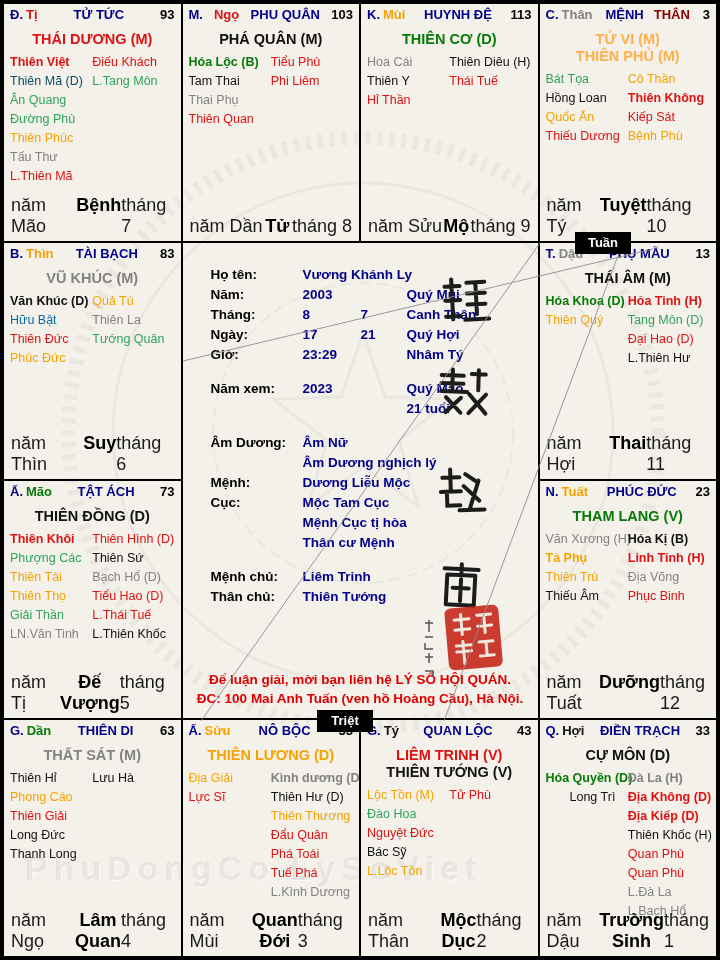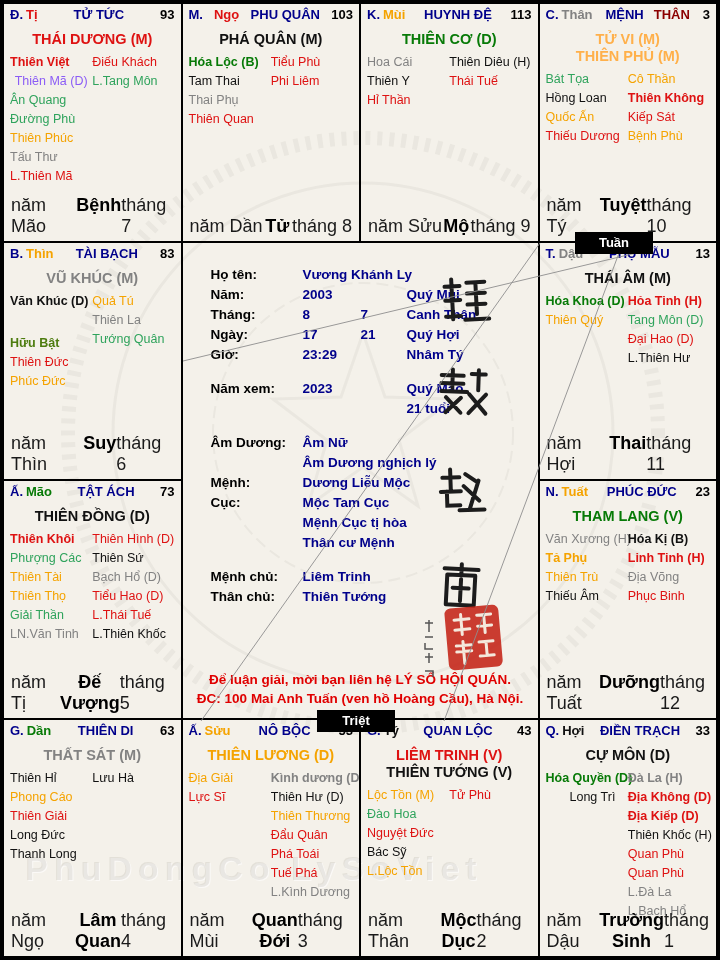--- a/index.html
+++ b/index.html
@@ -39,21 +39,21 @@
   .irow{display:flex;height:20px;align-items:baseline;}
   .igap{height:14px;}
   .ilbl{width:92px;color:#000;}
   .iv1{width:58px;color:#00008B;}
   .iv2{width:46px;color:#00008B;}
   .ivw{color:#00008B;white-space:nowrap;}
   .icc{color:#00008B;white-space:nowrap;}
   #contact{position:absolute;left:0;right:0;bottom:10px;text-align:center;z-index:3;
            font-size:13.5px;font-weight:bold;color:#E00000;line-height:19px;}
   
-  .badge{position:absolute;width:78px;height:22px;background:#000;color:#fff;font-weight:bold;
+  .badge{position:absolute;width:56px;height:22px;background:#000;color:#fff;font-weight:bold;
          font-size:13px;text-align:center;line-height:22px;z-index:10;}
   #badge-tuan{left:572px;top:229px;}
   #badge-triet{left:314px;top:707px;}
   
   #lines{position:absolute;left:0;top:0;z-index:4;pointer-events:none;}
   
   #calli{position:absolute;right:18px;top:28px;z-index:3;}
 </style>
 </head>
 <body>
@@ -77,21 +77,21 @@
           <span class="branch" style="color: rgb(222, 18, 18);">Tị</span>
           <span class="pname"><b>TỬ TỨC</b></span>
           <span class="num">93</span>
         </div>
         <div class="mainstar">
           <div style="color: rgb(222, 18, 18);">THÁI DƯƠNG (M)</div>
         </div>
         <div class="stars">
           <div class="scol">
             <div class="sitem" style="color: rgb(222, 18, 18); font-weight: bold;">Thiên Việt</div>
-            <div class="sitem" style="color: #8b5cf6; text-align: center;">Thiên Mã (D)</div>
+            <div class="sitem" style="color: #0c4a6e;">Thiên Mã (D)</div>
             <div class="sitem" style="color: rgb(47, 163, 92);">Ân Quang</div>
             <div class="sitem" style="color: rgb(47, 163, 92);">Đường Phù</div>
             <div class="sitem" style="color: rgb(245, 163, 0);">Thiên Phúc</div>
             <div class="sitem" style="color: rgb(130, 130, 130);">Tấu Thư</div>
             <div class="sitem" style="color: rgb(222, 18, 18);">L.Thiên Mã</div>
           </div>
           <div class="scol">
             <div class="sitem" style="color: rgb(222, 18, 18);">Điếu Khách</div>
             <div class="sitem" style="color: rgb(47, 163, 92);">L.Tang Môn</div>
           </div>
@@ -194,21 +194,21 @@
           <span class="branch" style="color: rgb(245, 163, 0);">Thìn</span>
           <span class="pname"><b>TÀI BẠCH</b></span>
           <span class="num">83</span>
         </div>
         <div class="mainstar">
           <div style="color: rgb(130, 130, 130);">VŨ KHÚC (M)</div>
         </div>
         <div class="stars">
           <div class="scol">
             <div class="sitem" style="color: rgb(17, 17, 17); font-weight: bold;">Văn Khúc (D)</div>
-            <div class="sitem" style="color: #4d7c0f; font-weight: bold; margin-top: 23px;">Hữu Bật</div>
+            <div class="sitem" style="color: #0369a1; font-weight: normal;">Hữu Bật</div>
             <div class="sitem" style="color: rgb(222, 18, 18);">Thiên Đức</div>
             <div class="sitem" style="color: rgb(245, 163, 0);">Phúc Đức</div>
           </div>
           <div class="scol">
             <div class="sitem" style="color: rgb(245, 163, 0);">Quả Tú</div>
             <div class="sitem" style="color: rgb(130, 130, 130);">Thiên La</div>
             <div class="sitem" style="color: rgb(47, 163, 92);">Tướng Quân</div>
           </div>
         </div>
         <div class="foot">

